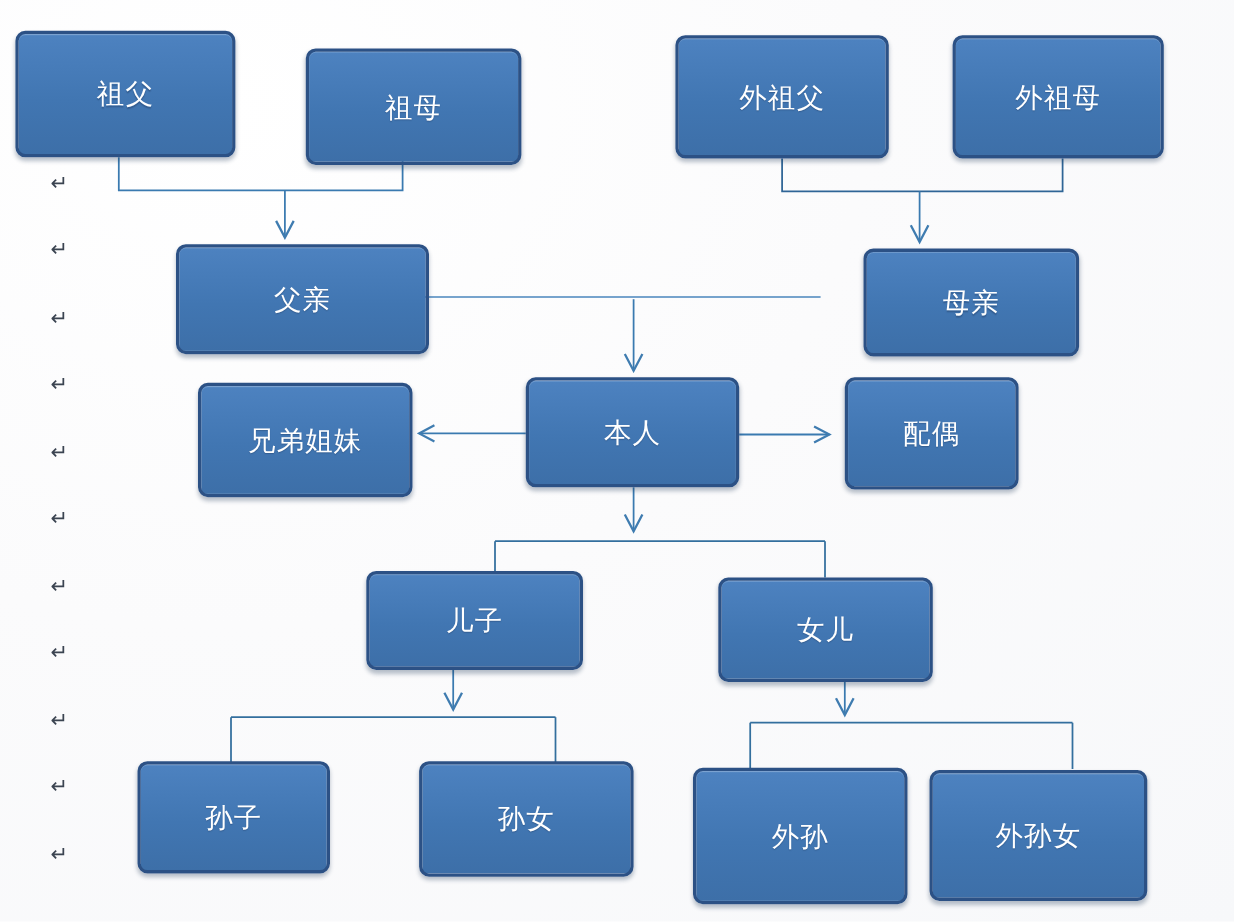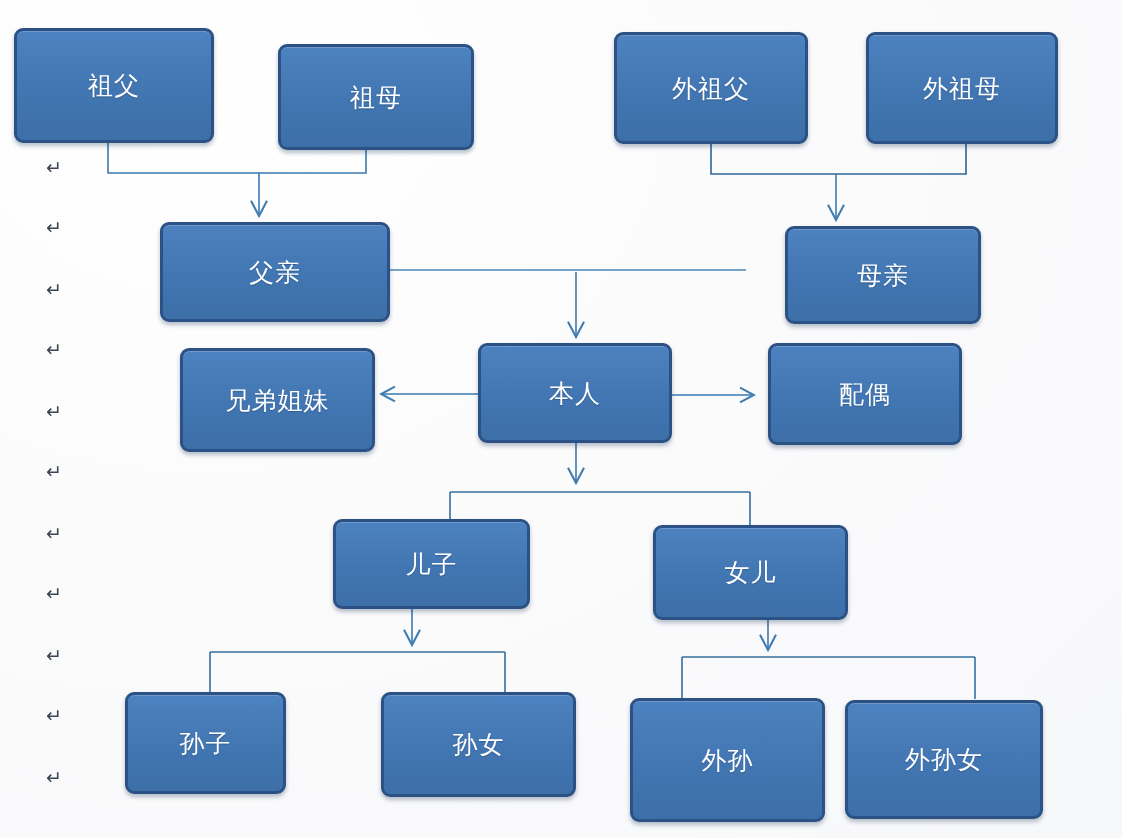--- a/index.html
+++ b/index.html
@@ -145,30 +145,30 @@
       </div>
       <div class="node-box" style="left: 746px; top: 226px; width: 196px; height: 98px; margin-left: 39px;">
         <span>母亲</span>
       </div>
       <div class="node-box" style="left: 180px; top: 348px; width: 195px; height: 104px;">
         <span>兄弟姐妹</span>
       </div>
       <div class="node-box" style="left: 478px; top: 343px; width: 194px; height: 100px;">
         <span>本人</span>
       </div>
-      <div class="node-box" style="left: 768px; top: 343px; width: 194px; height: 102px;">
+      <div class="node-box" style="left: 768px; top: 343px; width: 158px; height: 102px;">
         <span>配偶</span>
       </div>
       <div class="node-box" style="left: 333px; top: 519px; width: 197px; height: 90px;">
         <span>儿子</span>
       </div>
       <div class="node-box" style="left: 653px; top: 525px; width: 195px; height: 95px;">
         <span>女儿</span>
       </div>
-      <div class="node-box" style="left: 125px; top: 692px; width: 161px; height: 102px;">
+      <div class="node-box" style="left: 125px; top: 692px; width: 175px; height: 102px;">
         <span>孙子</span>
       </div>
       <div class="node-box" style="left: 360px; top: 692px; width: 195px; height: 105px; margin-left: 21px;">
         <span>孙女</span>
       </div>
       <div class="node-box" style="left: 630px; top: 698px; width: 195px; height: 124px;">
         <span>外孙</span>
       </div>
       <div class="node-box" style="left: 845px; top: 700px; width: 198px; height: 119px;">
         <span>外孙女</span>

